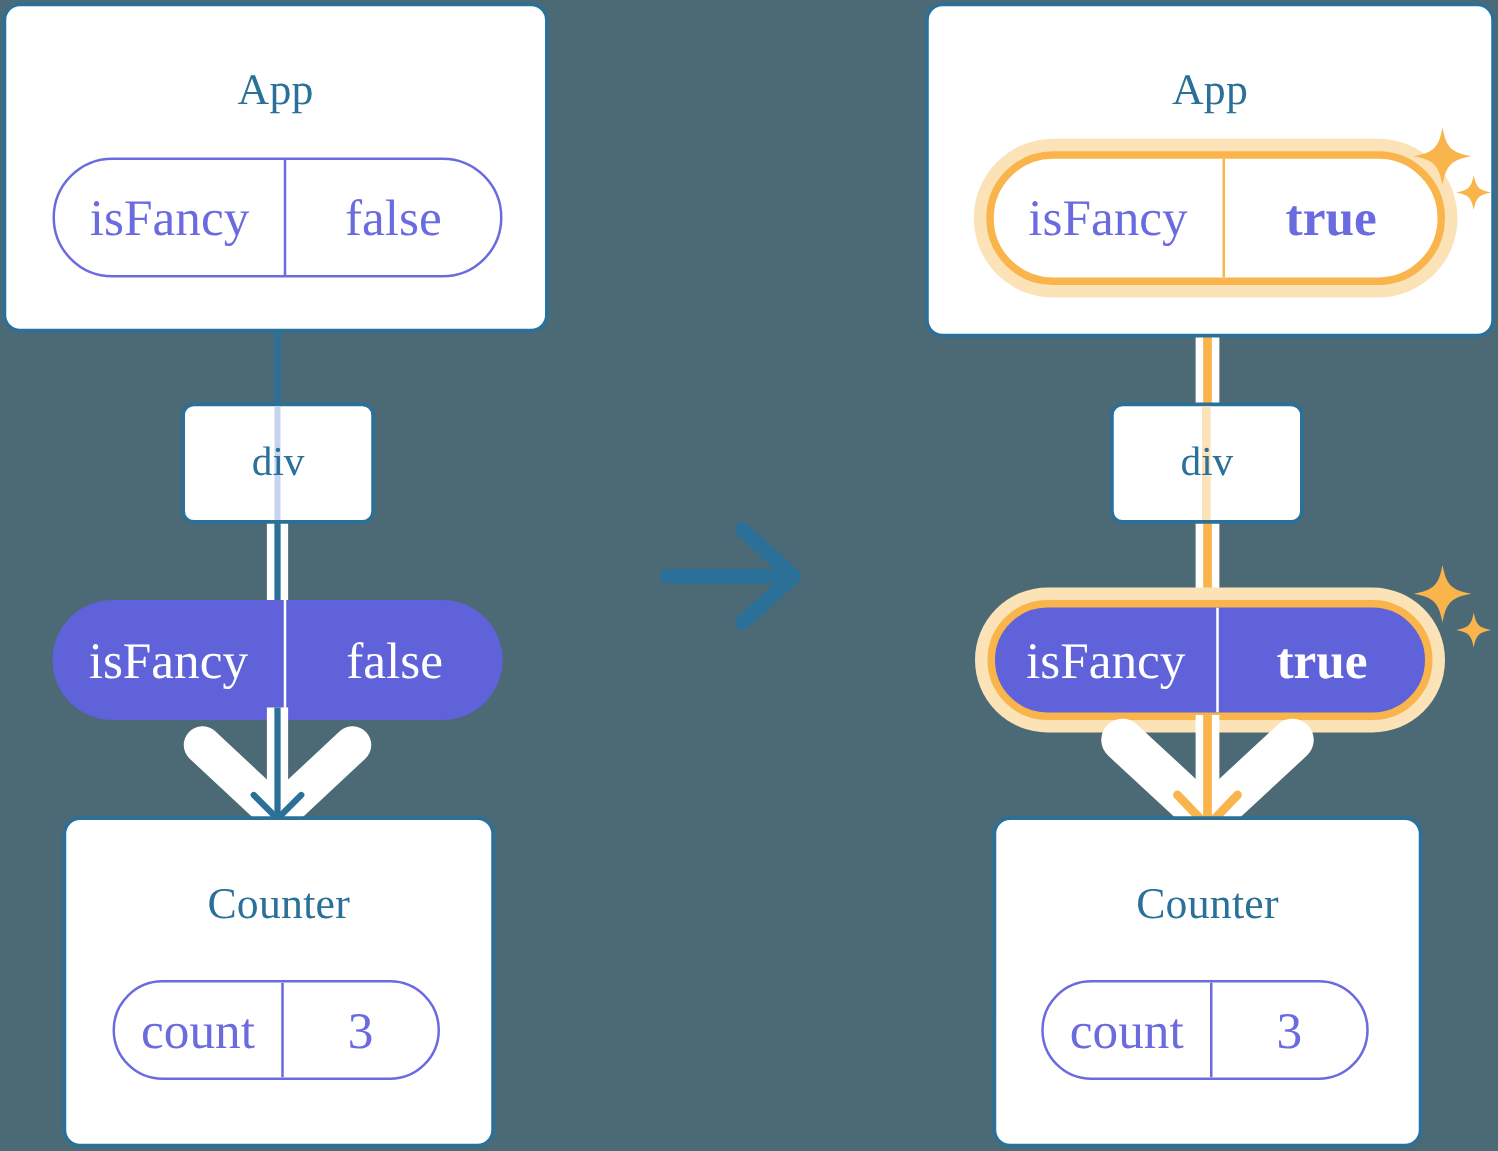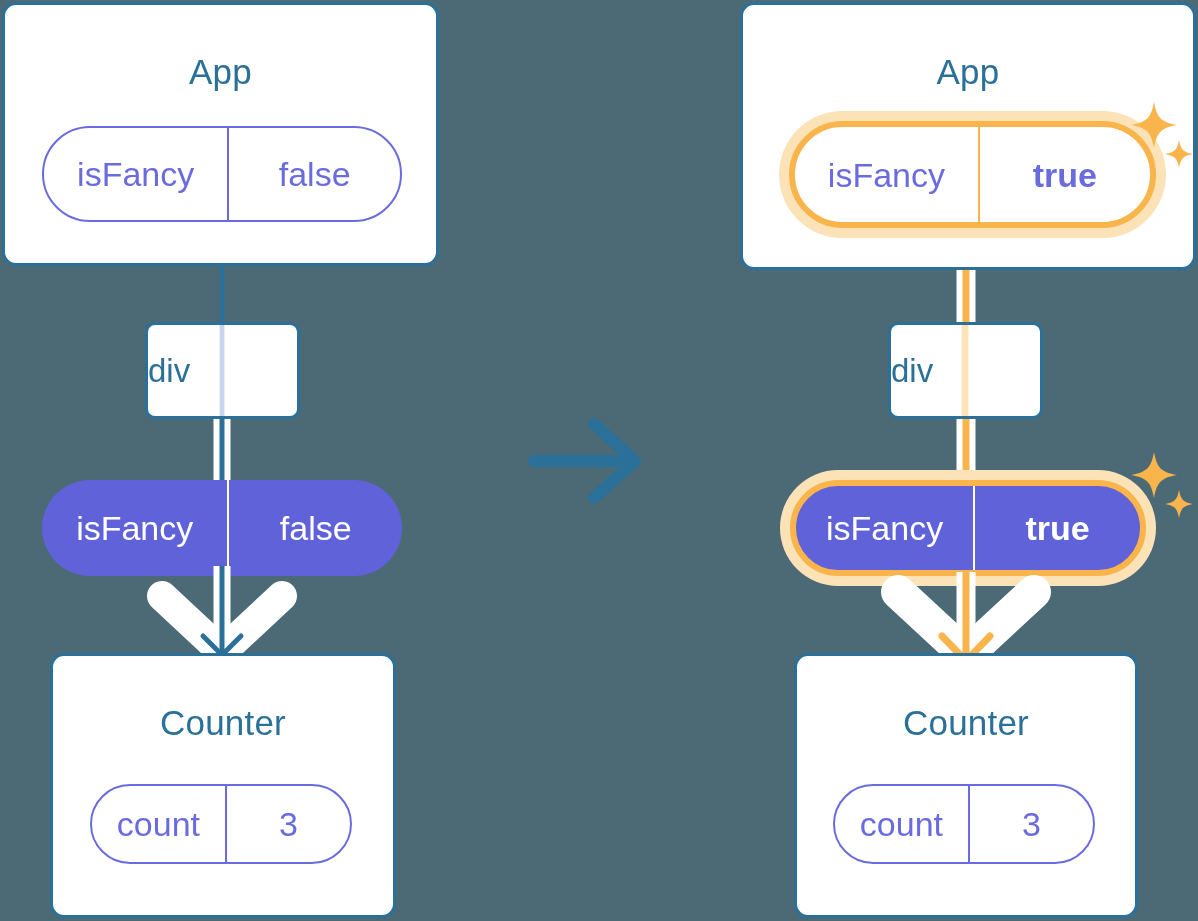--- a/index.html
+++ b/index.html
@@ -10,20 +10,21 @@
   body {
     width: 1198px;
     height: 921px;
     font-family: "Liberation Sans", sans-serif;
     overflow: hidden;
   }
   #stage {
     position: relative;
     width: 1198px;
     height: 819px;
+    font-family: Liberation Serif, serif;
   }
   #stage svg.layer {
     position: absolute;
     left: 0; top: 0;
     width: 1198px;
     height: 921px;
   }
   .panel-box {
     position: absolute;
     background: #ffffff;
@@ -41,40 +42,40 @@
     white-space: nowrap;
   }
   .small-box {
     position: absolute;
     background: #ffffff;
     border: 3px solid #2b7099;
     border-radius: 10px;
     box-sizing: border-box;
     display: flex;
     align-items: center;
-    justify-content: flex-start;
+    justify-content: center;
     color: #2b7099;
     font-size: 33px;
   }
   .small-box .lbl { position: relative; z-index: 3; }
 
   
   .pill {
     position: absolute;
     box-sizing: border-box;
     display: flex;
     align-items: stretch;
     border-radius: 999px;
     overflow: hidden;
   }
   .pill .cell {
     display: flex;
     align-items: center;
     justify-content: center;
-    font-size: 34px;
+    font-size: 41px;
     line-height: 1;
     box-sizing: border-box;
     white-space: nowrap;
   }
   .pill .cell.k { flex: 0 0 51.5%; }
   .pill .cell.v { flex: 1 1 auto; }
 
   
   .pill.ghost {
     background: #ffffff;

